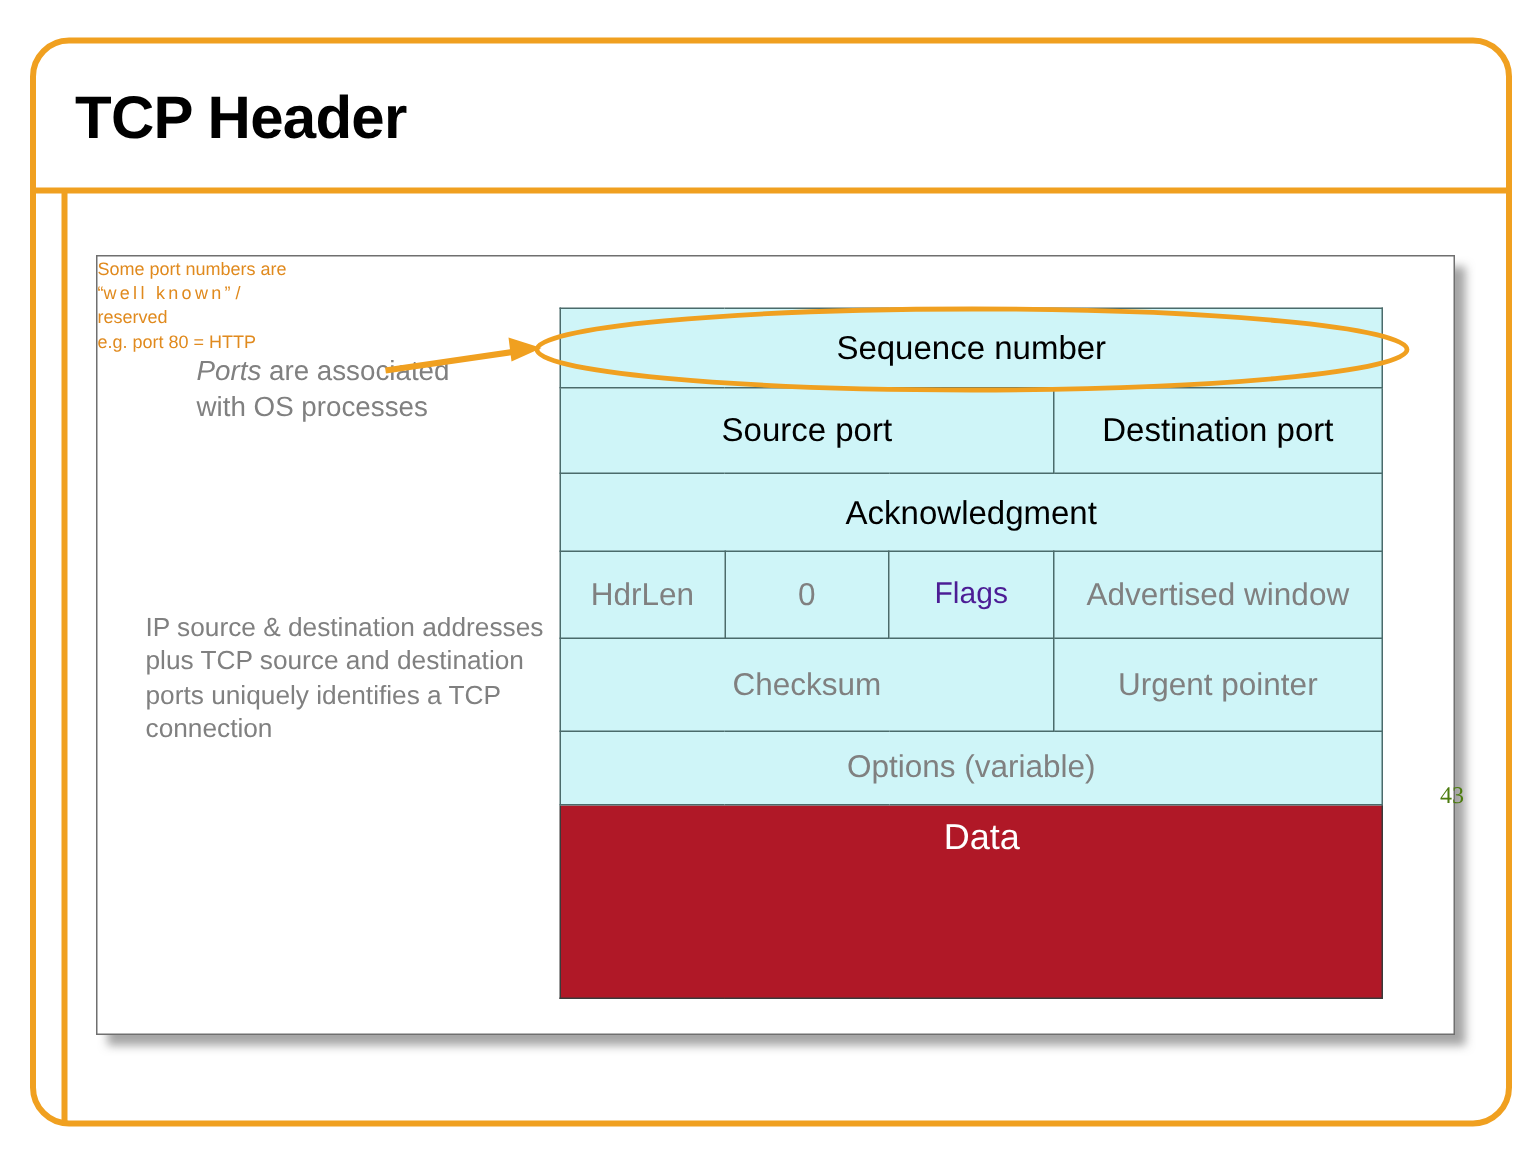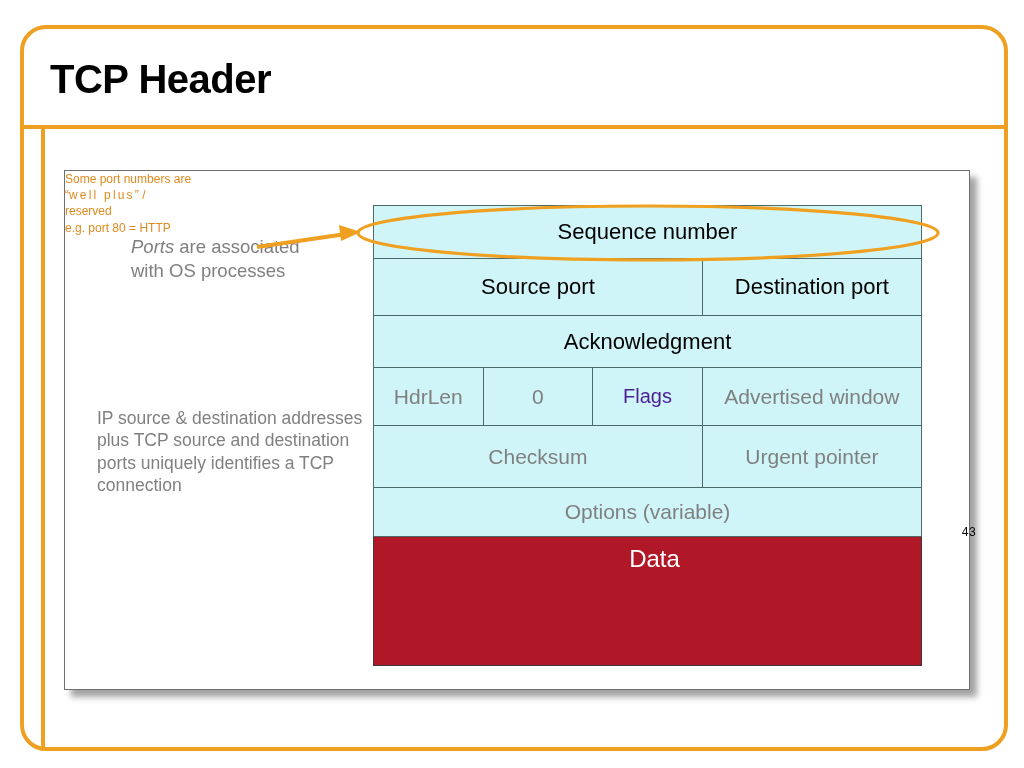--- a/index.html
+++ b/index.html
@@ -122,23 +122,23 @@
     position: absolute;
     left: 0; top: 0;
     width: 906px; height: 520px;
     pointer-events: none;
   }
 
   
   .page-number {
     position: absolute;
     right: 48px; bottom: 32px;
-    font-family: Liberation Mono, monospace;
-    font-size: 12px;
-    color: #000000;
+    font-family: Liberation Serif, serif;
+    font-size: 16px;
+    color: #4d7c0f;
   }
 </style>
 </head>
 <body>
 
 <div id="slide">
 
   <div class="frame-outer"></div>
   <div class="frame-divider"></div>
   <div class="frame-inner-vline"></div>
@@ -146,21 +146,21 @@
   <div class="slide-title">TCP Header</div>
 
   <div class="content-card">
 
     <div class="note note-ports"><em>Ports</em><span> are associated with OS processes</span></div>
 
     <div class="note note-ip">IP source &amp; destination addresses plus TCP source and destination ports uniquely identifies a TCP connection</div>
 
     <div class="note-wellknown">
       <div>Some port numbers are</div>
-      <div><span>“</span><span class="wk-spaced">well plus</span><span>” /</span></div>
+      <div><span>“</span><span class="wk-spaced">well known</span><span>” /</span></div>
       <div>reserved</div>
       <div>e.g. port 80 = HTTP</div>
     </div>
 
     <table class="tcp-table">
       <tbody>
           <tr>
         <td class="r-seq black" colspan="5">Sequence number</td>
       </tr>
       <tr>

